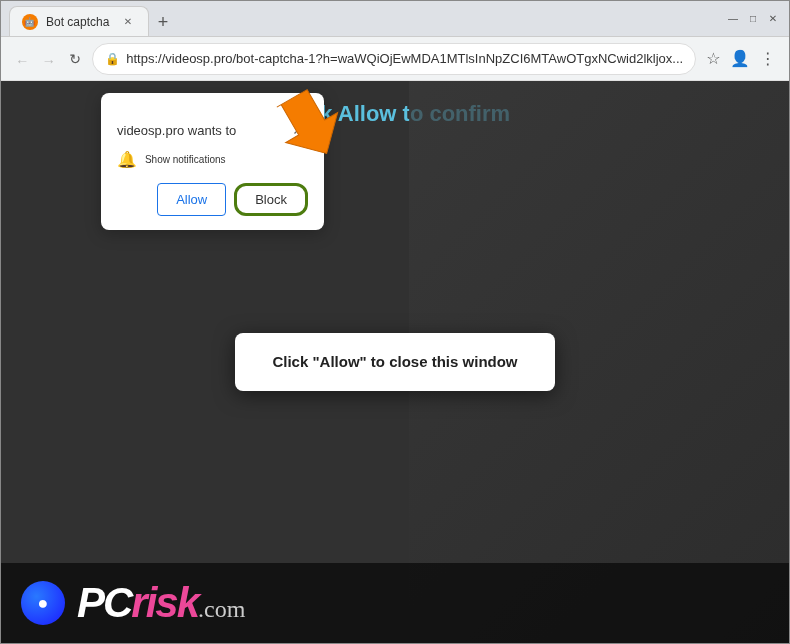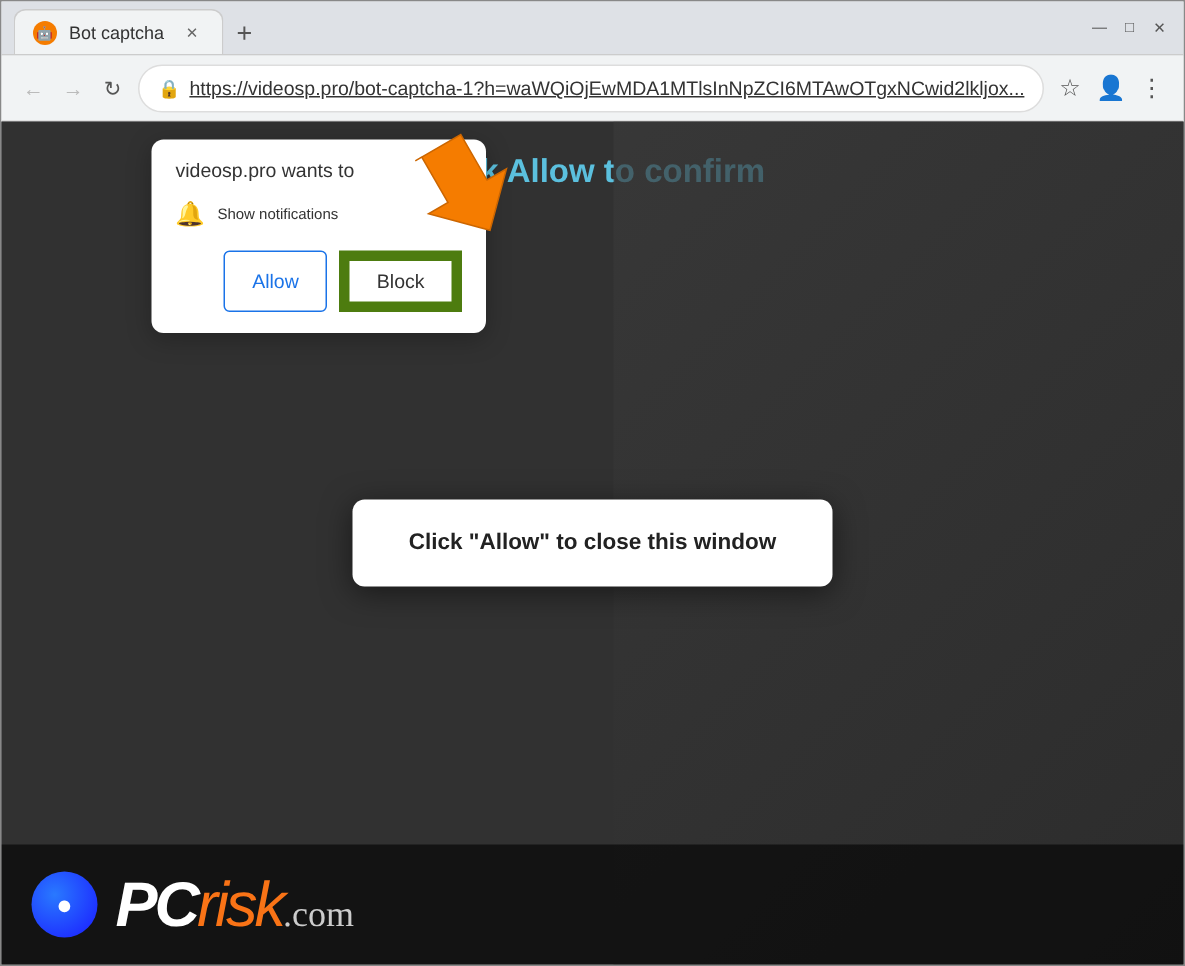--- a/index.html
+++ b/index.html
@@ -140,21 +140,20 @@
     .lock-icon {
       color: #555;
       font-size: 12px;
     }
     .url-text {
       flex: 1;
       overflow: hidden;
       text-overflow: ellipsis;
       white-space: nowrap;
       font-size: 13px;
-      text-decoration: underline;
     }
     .star-icon, .profile-icon, .menu-icon {
       width: 28px;
       height: 28px;
       display: flex;
       align-items: center;
       justify-content: center;
       color: #555;
       font-size: 16px;
       cursor: pointer;
@@ -244,21 +243,21 @@
 
     
     .notification-popup {
       position: absolute;
       top: 12px;
       left: 100px;
       background: white;
       border-radius: 8px;
       box-shadow: 0 4px 16px rgba(0,0,0,0.25);
       width: 223px;
-      padding: 10px 16px 14px;
+      padding: 27px 16px 14px;
       z-index: 100;
     }
     .popup-header {
       display: flex;
       align-items: center;
       justify-content: space-between;
       margin-bottom: 10px;
     }
     .popup-title {
       font-size: 13px;
@@ -300,23 +299,23 @@
       border: 1px solid #1a73e8;
       color: #1a73e8;
       border-radius: 4px;
       font-size: 13px;
       cursor: pointer;
       font-weight: 500;
     }
     .btn-block {
       padding: 6px 18px;
       background: transparent;
-      border: 7px solid #4d7c0f;
+      border: 3px solid #4d7c0f;
       color: #333;
-      border-radius: 0;
+      border-radius: 12px;
       font-size: 13px;
       cursor: pointer;
       font-weight: 500;
     }
 
     
     .arrow-svg {
       position: absolute;
       top: 4px;
       left: 275px;
@@ -418,19 +417,19 @@
 
       <polygon points="20,10 55,10 55,45 70,45 40,75 10,45 25,45 25,10" fill="#f57c00" stroke="#cc6600" stroke-width="1" transform="rotate(-30, 40, 40) translate(-5, -5)"></polygon>
     </svg>
 
     <div class="bottom-logo">
       <div class="pcrisk-logo">
         <div class="logo-ball">
           <span style="color:white;font-size:18px;">●</span>
         </div>
         <div>
-          <span style="font-size:42px;font-weight:900;color:white;font-style:italic;letter-spacing:-2px;">PC</span><span style="font-size:42px;font-weight:400;color:#f97316;font-style:italic;letter-spacing:-2px;">risk</span><span style="font-size:24px;color:#ccc;font-family:Liberation Serif, serif;">.com</span>
+          <span style="font-size:42px;font-weight:900;color:white;font-style:italic;letter-spacing:-2px;">PC</span><span style="font-size:42px;font-weight:700;color:#ec4899;font-style:italic;letter-spacing:-2px;">risk</span><span style="font-size:24px;color:#ccc;font-family:Liberation Serif, serif;">.com</span>
         </div>
       </div>
     </div>
 
   </div>
 </div>
 
 </body></html>

